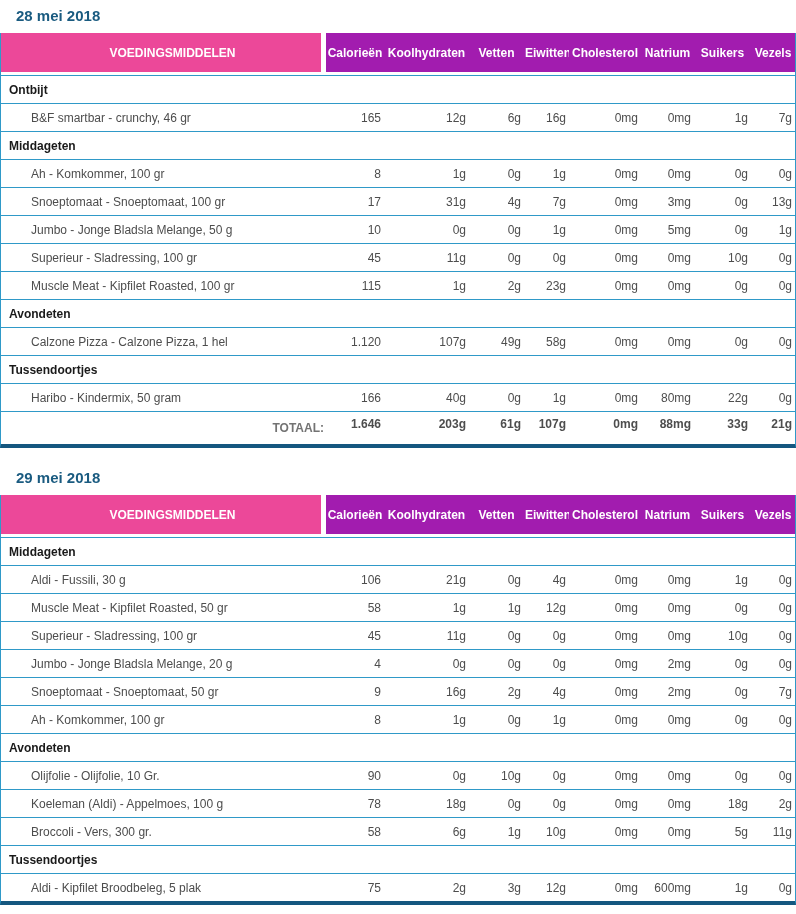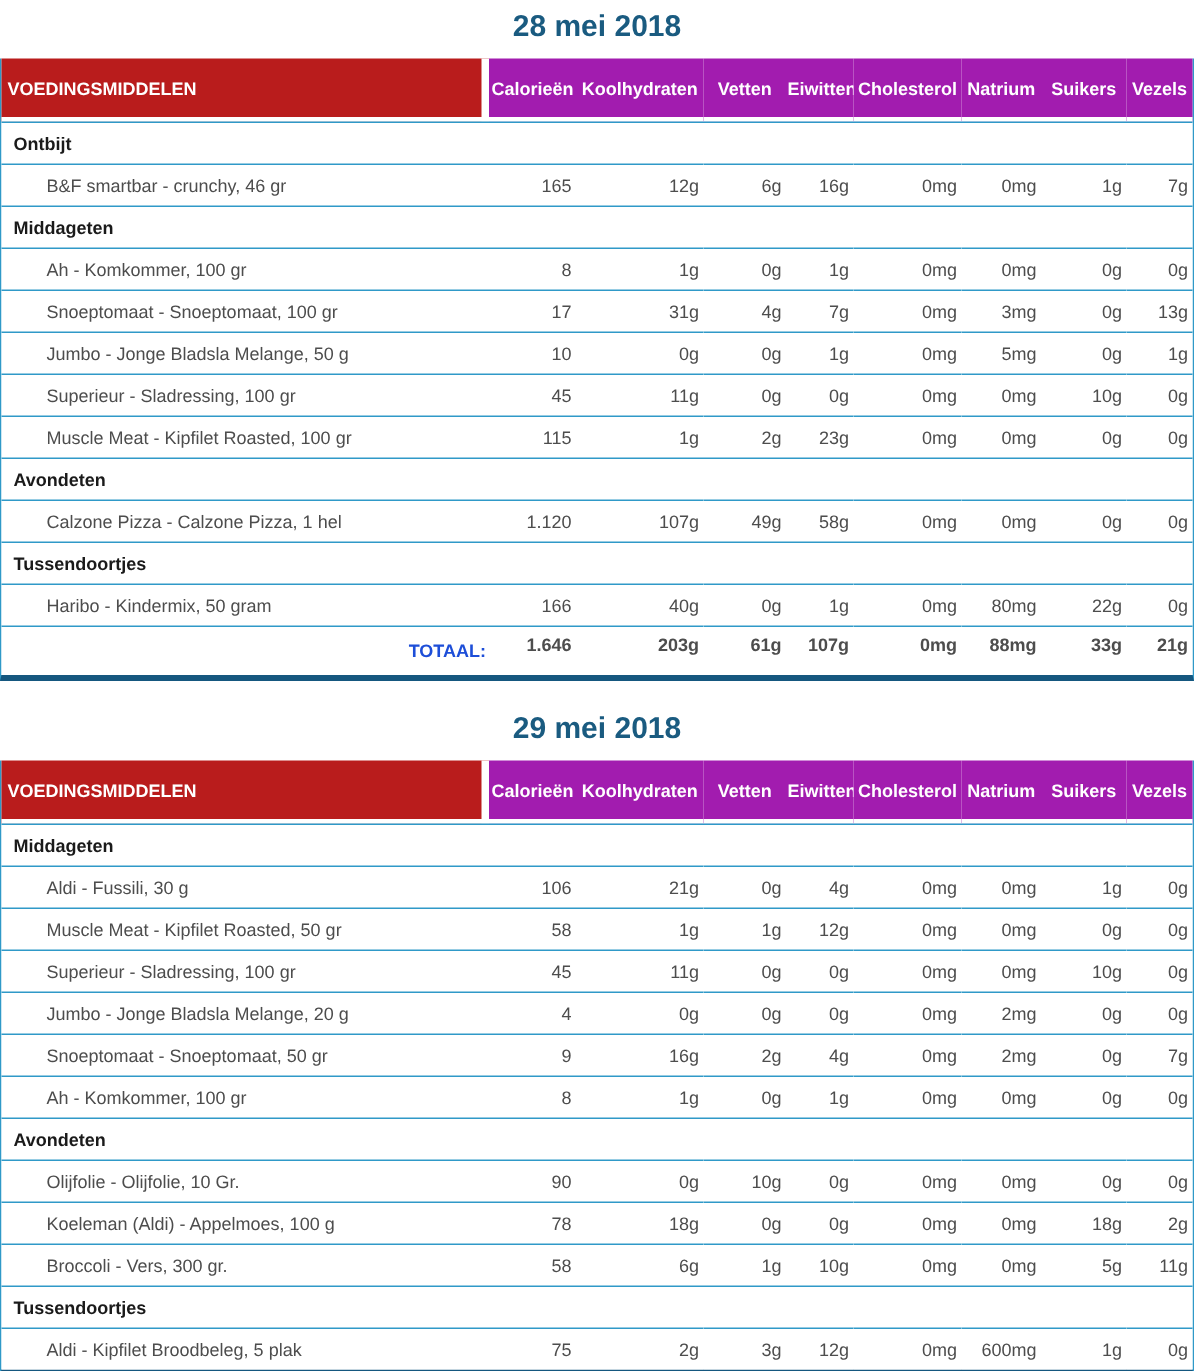--- a/index.html
+++ b/index.html
@@ -1,32 +1,32 @@
 <!DOCTYPE html>
 <html><head>
 <meta charset="utf-8">
 <style>
   html,body{margin:0;padding:0;background:#fff;}
   body{font-family:"Liberation Sans","DejaVu Sans",sans-serif;}
   .page{width:796px;background:#fff;}
-  .day-title{margin:7px 0 9px 0;text-align:center;font-size:20px;font-weight:bold;color:#1A5B80;}
+  .day-title{margin:7px 0 9px 16px;text-align:left;font-size:15px;font-weight:bold;color:#1A5B80;}
   .day + .day{margin-top:21px;}
   .twrap{width:796px;box-sizing:border-box;border-left:1px solid #2F99C8;border-right:1px solid #2F99C8;border-bottom:4px solid #15577F;}
   table.diary{border-collapse:separate;border-spacing:0;table-layout:fixed;width:794px;font-size:12px;line-height:16px;}
   table.diary th,table.diary td{box-sizing:border-box;overflow:hidden;white-space:nowrap;}
   thead th{height:42px;border-bottom:3px solid #fff;font-weight:bold;color:#fff;font-size:12px;vertical-align:middle;}
-  th.foods{background:#b91c1c;text-align:left;padding-left:4px;border-right:5px solid #fff;}
+  th.foods{background:#ec4899;text-align:center;padding-left:24px;border-right:5px solid #fff;}
   th.num{background:#a21caf;text-align:center;padding:0 1px;}
   tbody td,tfoot td{border-top:1px solid #2F99C8;background:#fff;}
   td.num{text-align:right;padding:6px 3px 5px 0;color:#4d4d4d;}
   tr.section td{font-weight:bold;color:#1a1a1a;padding:6px 8px 5px 8px;}
   td.name{color:#4d4d4d;padding:6px 2px 5px 30px;}
   tfoot td{font-weight:bold;color:#111;}
   tfoot td.num{padding:4px 3px 12px 0;}
-  tfoot td.total-label{text-align:right;padding:4px 2px 4px 0;color:#1d4ed8;}
+  tfoot td.total-label{text-align:right;padding:4px 2px 4px 0;color:#737373;}
 </style>
 </head>
 <body>
 
 <div class="page">
   <div id="days">
       <section class="day">
         <h2 class="day-title">28 mei 2018</h2>
         <div class="twrap">
           <table class="diary">

